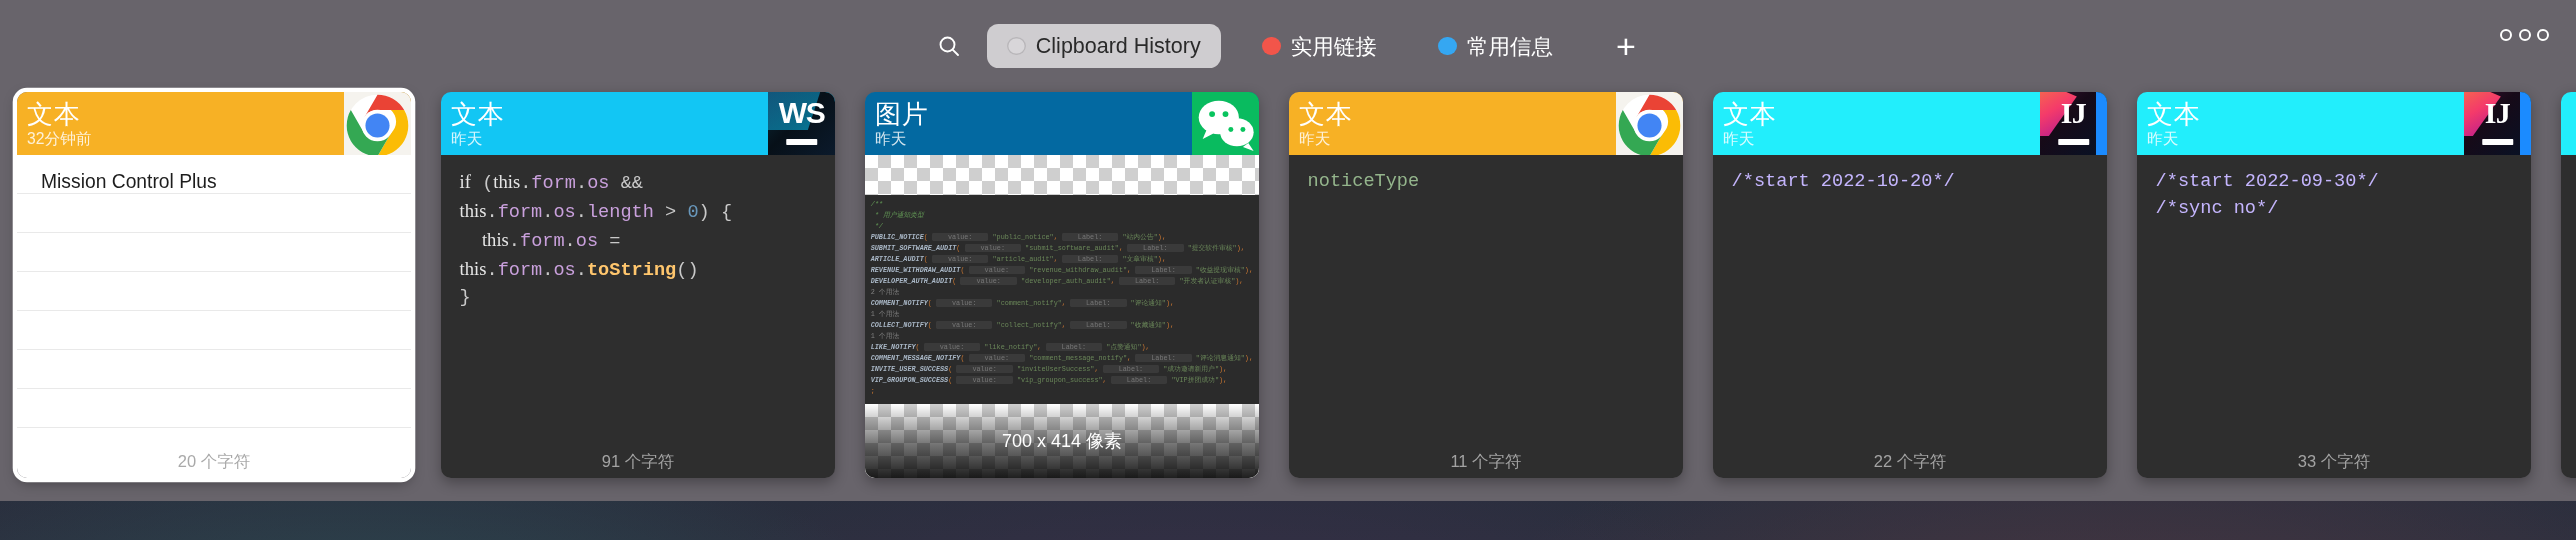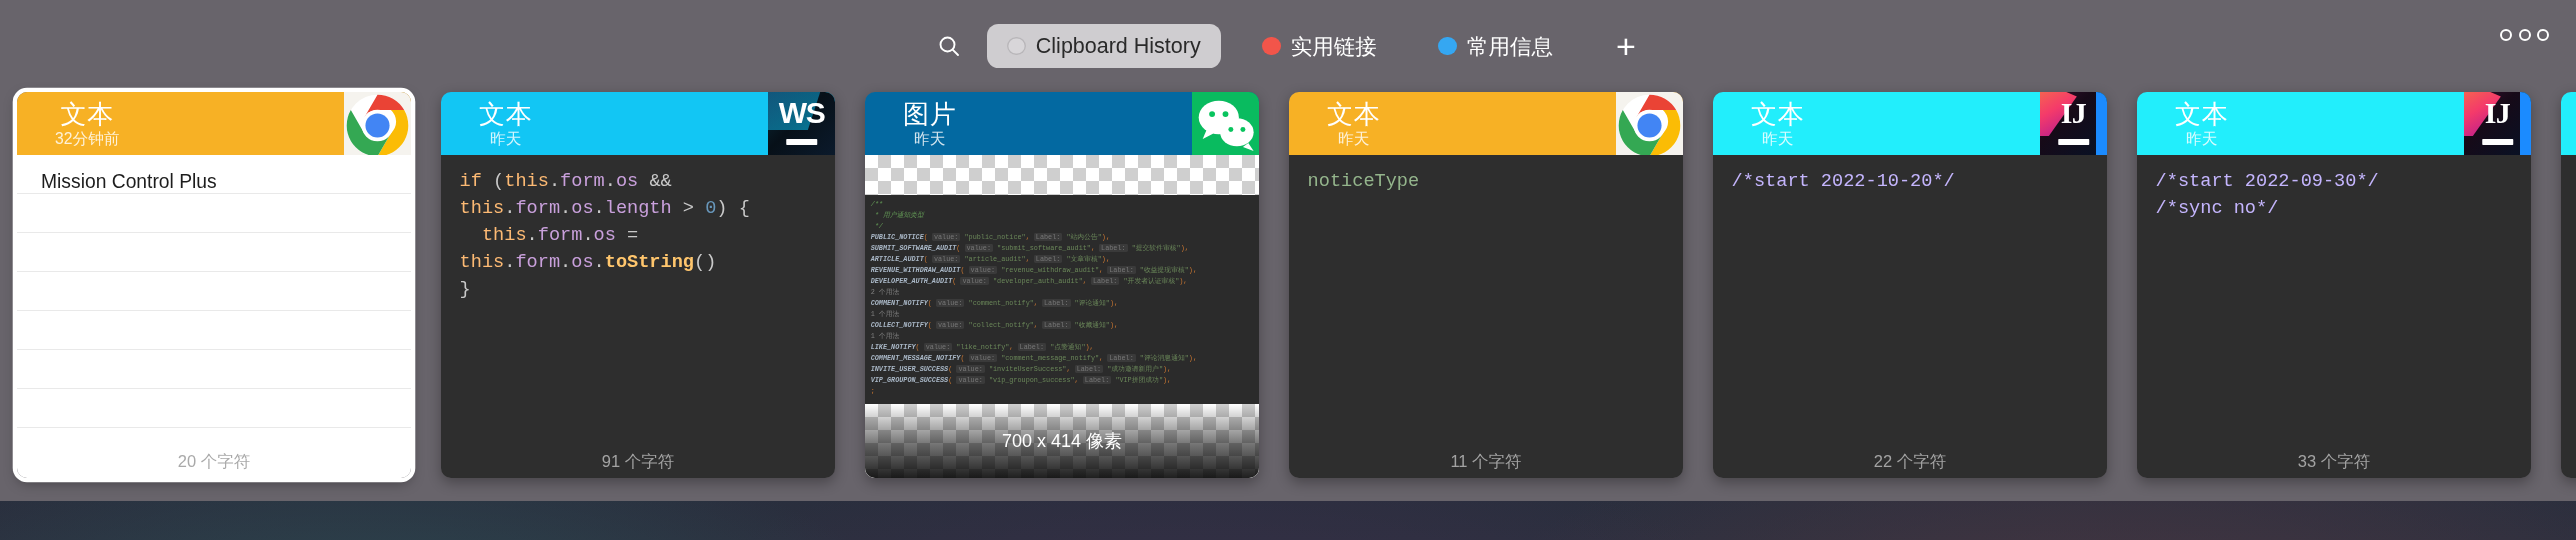--- a/index.html
+++ b/index.html
@@ -73,21 +73,21 @@
     box-shadow:0 4.3px 13px rgba(0,0,0,.30);
     display:flex; flex-direction:column;
     cursor:pointer;
   }
   .card.selected{ box-shadow:0 0 0 4.3px #ffffff, 0 4.3px 13px rgba(0,0,0,.35); }
 
   .card-head{
     height:63px; flex:0 0 63px; position:relative; overflow:hidden;
     display:flex; align-items:center;
   }
-  .head-text{ padding-left:38px; position:relative; z-index:2;text-align:center; }
+  .head-text{ padding-left:10px; position:relative; z-index:2; }
   .head-type{ font-size:26px; color:#fff; line-height:1.0; letter-spacing:0.7px; }
   .head-time{ font-size:15.7px; color:rgba(255,255,255,.82); margin-top:4.3px; line-height:1; }
   .head-icon{
     position:absolute; right:0; top:0; width:67px; height:63px;
     z-index:3; overflow:hidden;
   }
 
   .card-body{
     flex:1 1 auto; position:relative; overflow:hidden;
   }
@@ -112,21 +112,21 @@
 
   
   .code{ background:#2e2e2e; }
   .code pre{
     font-family:"Liberation Mono", monospace;
     font-size:18.6px; line-height:27px; color:#c9c9c9;
     padding:13px 18.6px 0 18.6px; white-space:pre-wrap; word-break:break-word;
   }
   .foot-dark{ background:#2e2e2e; color:#a3a3a3; }
 
-  .k-kw{ color:#fdba74; }
+  .k-kw{ color:#e5e5e5;font-family:Liberation Serif, serif; }
   .k-prop{ color:#c9a0dc; }
   .k-fn{ color:#ffc66d; font-weight:bold; }
   .k-num{ color:#6897bb; }
   .k-pl{ color:#c9c9c9; }
   .k-comment{ color:#c4b5fd; }
   .k-green{ color:#94b58c; }
 
   
   .imgbody{
     background-color:#ffffff;
@@ -141,21 +141,21 @@
     background:#2b2b2b; overflow:hidden;
   }
   .shot pre{
     font-family:"Liberation Mono", monospace;
     font-size:6.8px; line-height:11px; color:#a9b7c6;
     padding:4.3px 0 0 5.7px; white-space:pre;
   }
   .shot .cmt{ color:#629755; font-style:italic; }
   .shot .ent{ color:#a9b7c6; font-style:italic; font-weight:bold; }
   .shot .str{ color:#6a8759; }
-  .shot .hint{ color:#777; background:#3a3a3a; padding:0 2px; border-radius:1.4px;margin-top:24px; }
+  .shot .hint{ color:#777; background:#3a3a3a; padding:0 16px; border-radius:1.4px;margin-top:24px; }
   .shot .usage{ color:#808080; }
   .shot .p{ color:#cc7832; }
   .img-foot{
     position:absolute; left:0; right:0; bottom:0; height:74px;
     background-color:#ffffff;
     background-image:
       linear-gradient(45deg,#cfcfcf 25%,transparent 25%,transparent 75%,#cfcfcf 75%),
       linear-gradient(45deg,#cfcfcf 25%,transparent 25%,transparent 75%,#cfcfcf 75%);
     background-size:26px 26px; background-position:0 0, 13px 13px;
   }

